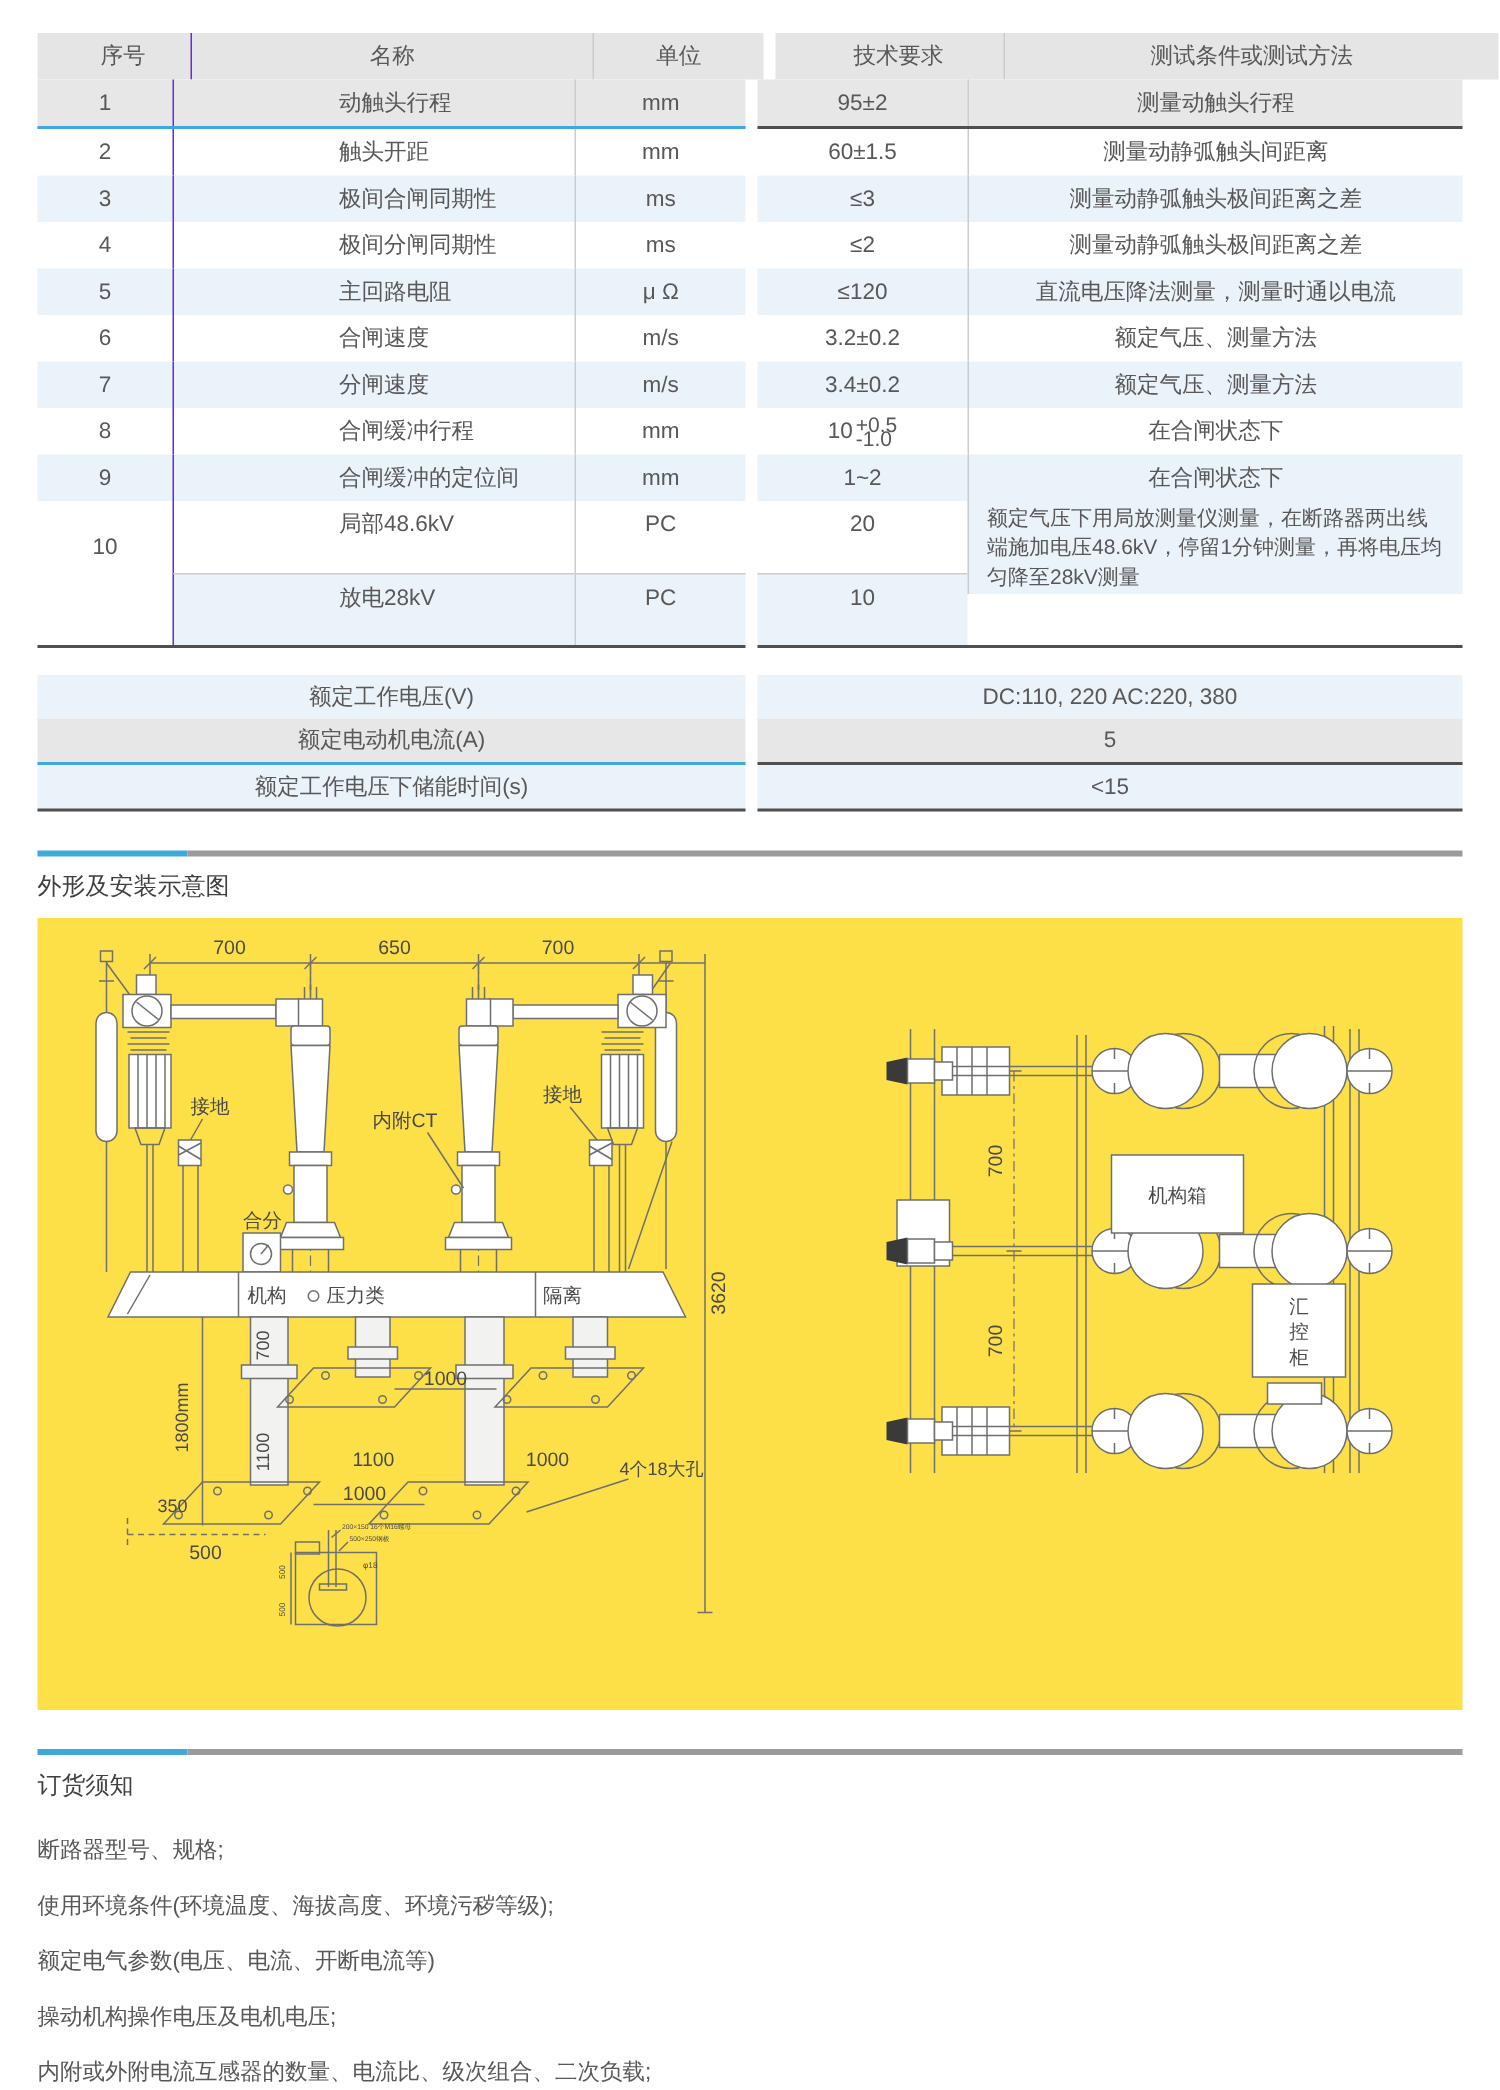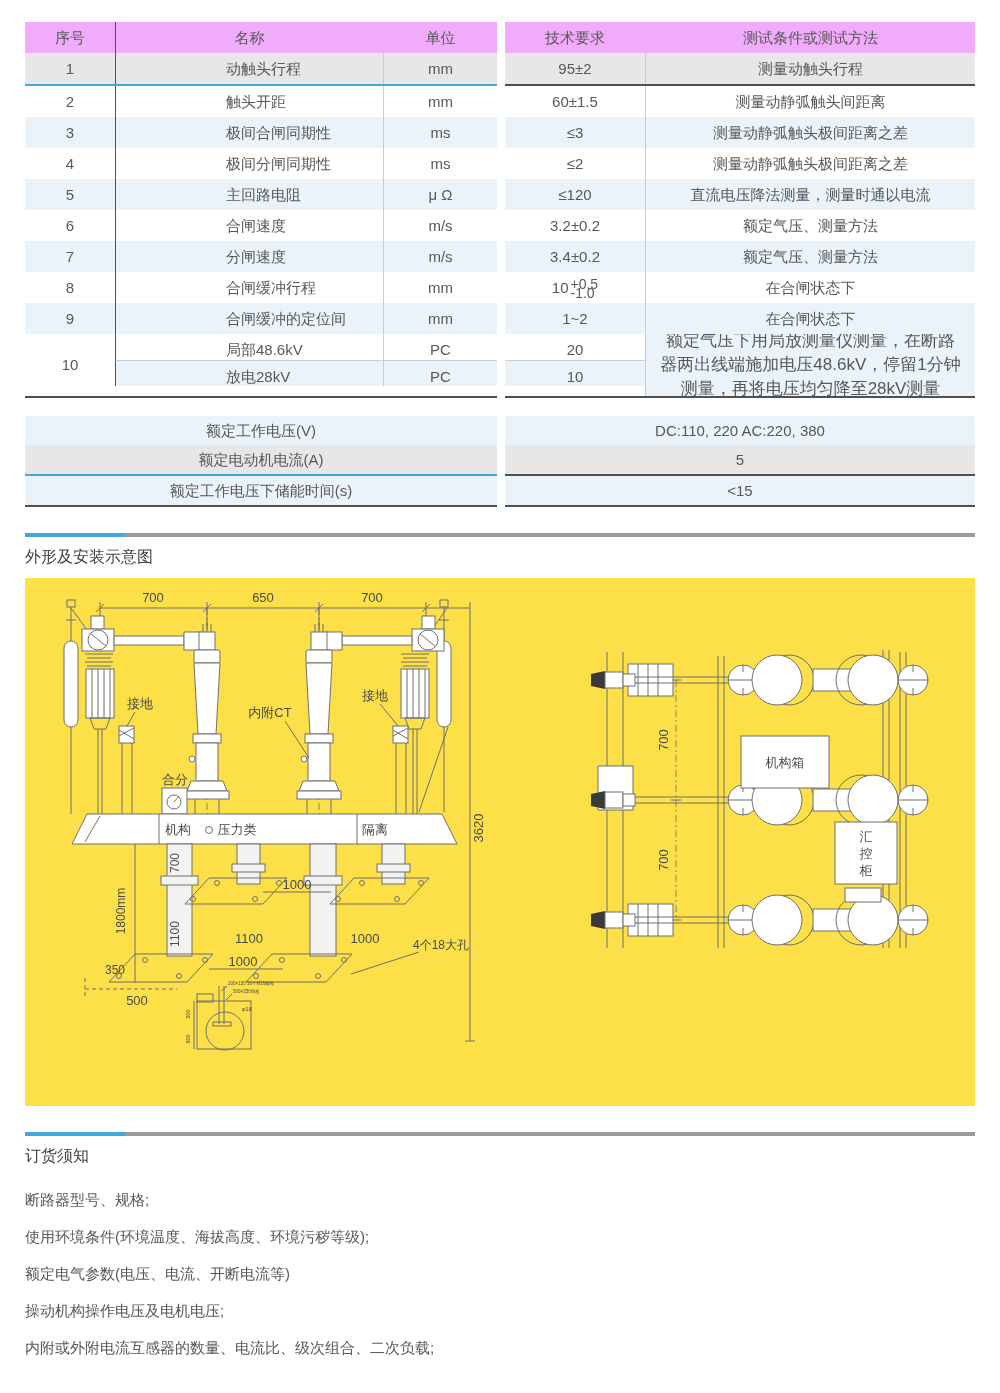--- a/index.html
+++ b/index.html
@@ -11,26 +11,26 @@
   .grp{display:flex;box-sizing:border-box;}
   .gap{width:8px;flex:0 0 8px;}
   .c{box-sizing:border-box;height:31px;line-height:31px;font-size:15px;text-align:center;
      color:#595757;white-space:nowrap;overflow:hidden;}
   .c.no{width:90px;}
   .c.name{width:268px;text-align:left;padding-left:110px;border-left:1px solid #6d28d9;}
   .c.unit{width:114px;border-left:1px solid #c9cdd2;}
   .c.req{width:140px;}
   .c.method{width:330px;border-left:1px solid #c9cdd2;}
   .col{display:flex;flex-direction:column;}
-  .sub{height:26px;line-height:31px;}
+  .sub{height:48px;line-height:31px;}
   .sub+.sub{border-top:1px solid #c9cdd2;}
   .tall{height:62px;line-height:62px;}
-  .method-sm{height:62px;line-height:1.4;font-size:17px;white-space:normal;
-     display:flex;align-items:center;justify-content:center;padding:0 12px;text-align:center;}
-  .tone-head{background:#f0abfc;}
+  .method-sm{height:62px;line-height:1.4;font-size:14px;white-space:normal;
+     display:flex;align-items:center;justify-content:center;padding:0 12px;text-align:left;}
+  .tone-head{background:#e5e5e5;padding-left:12px;}
   .tone-blue{background:#eaf3fa;}
   .tone-gray{background:#e8e7e7;}
   .tone-white{background:#ffffff;}
   .acc-l{border-bottom:2px solid #3fa9dc;}
   .acc-r{border-bottom:2px solid #4f4f4f;}
   .end{border-bottom:2px solid #4f4f4f;}
   .stack{display:inline-flex;flex-direction:column;font-size:14px;line-height:9px;
      vertical-align:middle;margin-left:2px;text-align:left;}
   #aux-table{margin-top:18px;}
   .aux-label{width:472px;}

